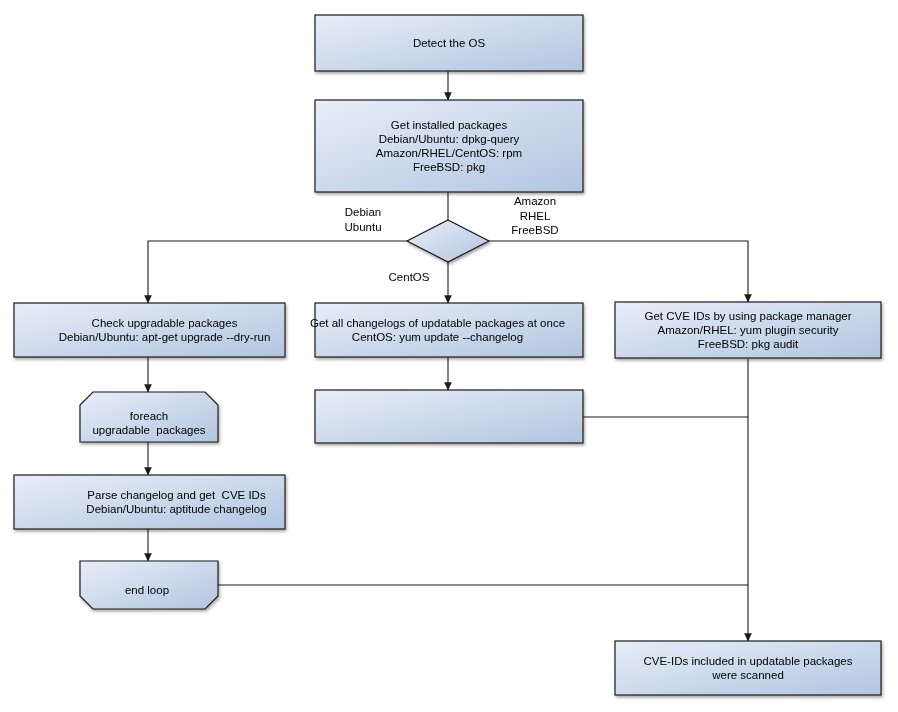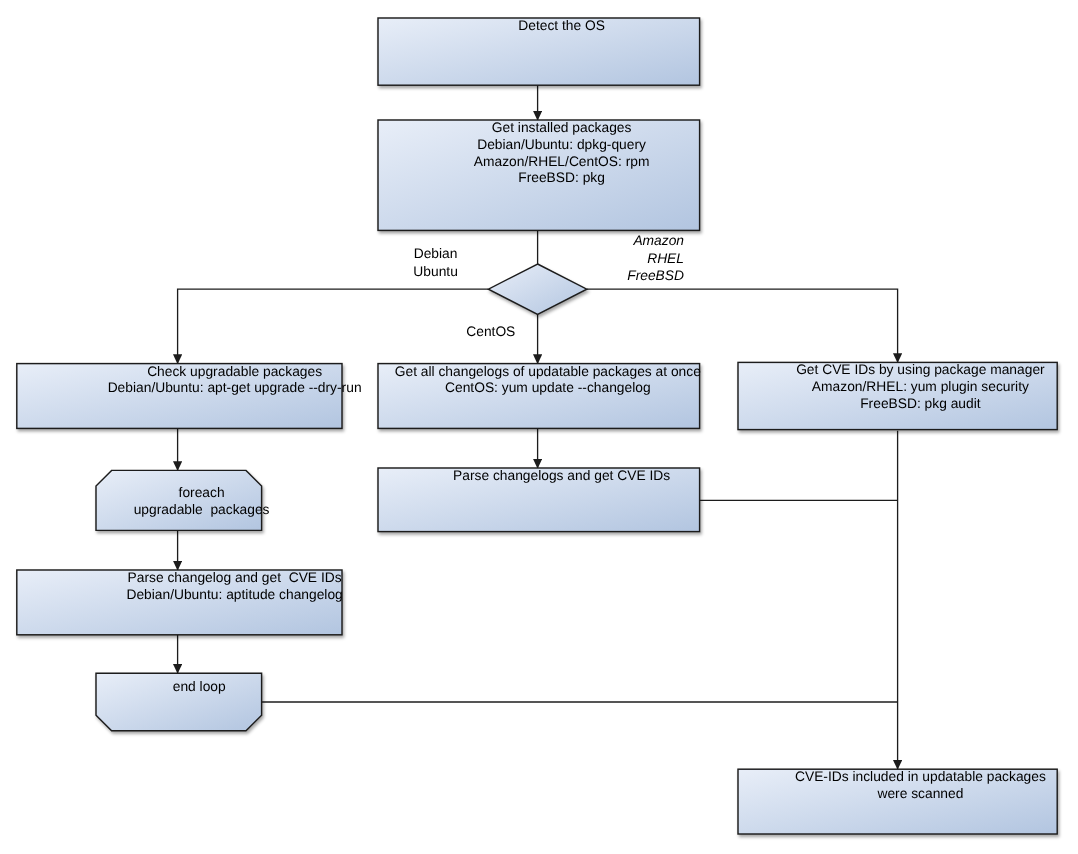--- a/index.html
+++ b/index.html
@@ -13,24 +13,23 @@
     overflow: hidden;
   }
   #edge-layer {
     position: absolute;
     left: 0; top: 0;
     width: 898px; height: 712px;
   }
   .node-label {
     position: absolute;
     display: flex;
-    align-items: flex-start;
+    align-items: center;
     justify-content: center;
     pointer-events: none;
-    margin-left: 19px;
   }
   .node-label > span {
     display: block;
     white-space: pre;          
     text-align: center;
     font-size: 11.5px;
     line-height: 14px;
     color: #000000;
   }
   .edge-label {
@@ -38,21 +37,21 @@
     pointer-events: none;
   }
   .edge-label > span {
     display: block;
     white-space: pre;
     font-size: 11.5px;
     line-height: 14.5px;
     color: #000000;
   }
   .align-right > span { text-align: center; }
-  .align-left  > span { text-align: right; font-style: italic; }
+  .align-left  > span { text-align: center; }
   .edge-label.align-right { text-align: right; }
 </style>
 </head>
 <body>
 
 <div id="canvas">
 
   <svg id="edge-layer" viewBox="0 0 898 712" xmlns="http://www.w3.org/2000/svg">
     <defs>
       <linearGradient id="nodeGrad" x1="0" y1="0" x2="1" y2="1">
@@ -101,44 +100,41 @@
     <span>Detect the OS</span>
     </div>
 
   <div class="node-label" style="left:315px; top:100px; width:268px; height:92px;">
     <span>Get installed packages
 Debian/Ubuntu: dpkg-query
 Amazon/RHEL/CentOS: rpm
 FreeBSD: pkg</span>
     </div>
 
-  <div class="node-label" style="left:30px;  top:303px; width:293px; height:54px;">
+  <div class="node-label" style="left:18px;  top:303px; width:293px; height:54px;">
     <span>Check upgradable packages
 Debian/Ubuntu: apt-get upgrade --dry-run</span>
     </div>
 
   <div class="node-label" style="left:315px; top:303px; width:245px; height:54px;">
     <span>Get all changelogs of updatable packages at once
 CentOS: yum update --changelog</span>
     </div>
 
   <div class="node-label" style="left:615px; top:302px; width:266px; height:56px;">
     <span>Get CVE IDs by using package manager
 Amazon/RHEL: yum plugin security
 FreeBSD: pkg audit</span>
     </div>
 
   <div class="node-label" style="left:80px;  top:404px; width:138px; height:38px;">
     <span>foreach
 upgradable  packages</span>
     </div>
 
-  <div class="node-label" style="left:315px; top:390px; width:268px; height:53px;">
-    <span>Parse changelogs and get CVE IDs</span>
-    </div>
 
   <div class="node-label" style="left:14px;  top:475px; width:325px; height:54px;">
     <span>Parse changelog and get  CVE IDs
 Debian/Ubuntu: aptitude changelog</span>
     </div>
 
   <div class="node-label" style="left:80px;  top:566px; width:134px; height:48px;">
     <span>end loop</span>
     </div>
 

